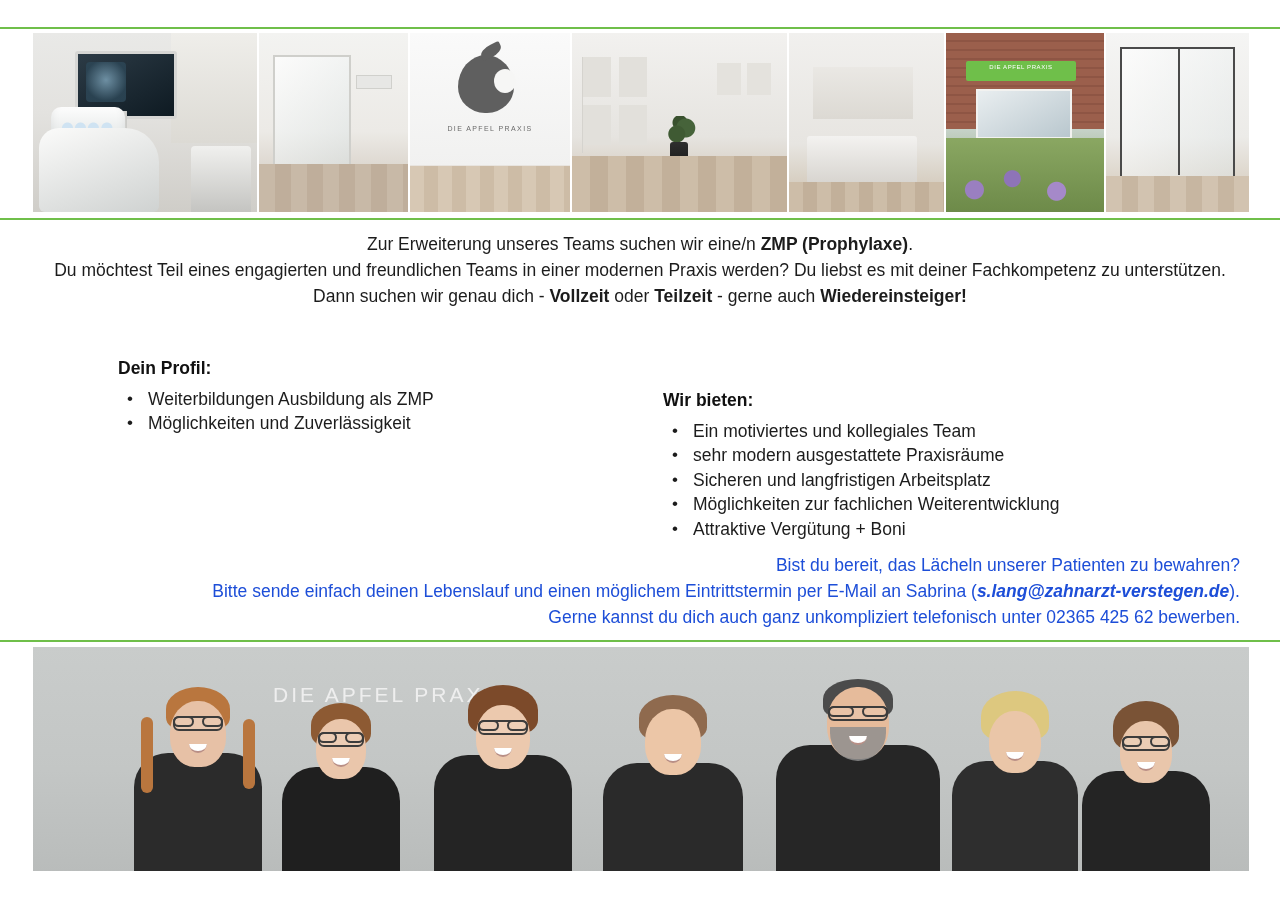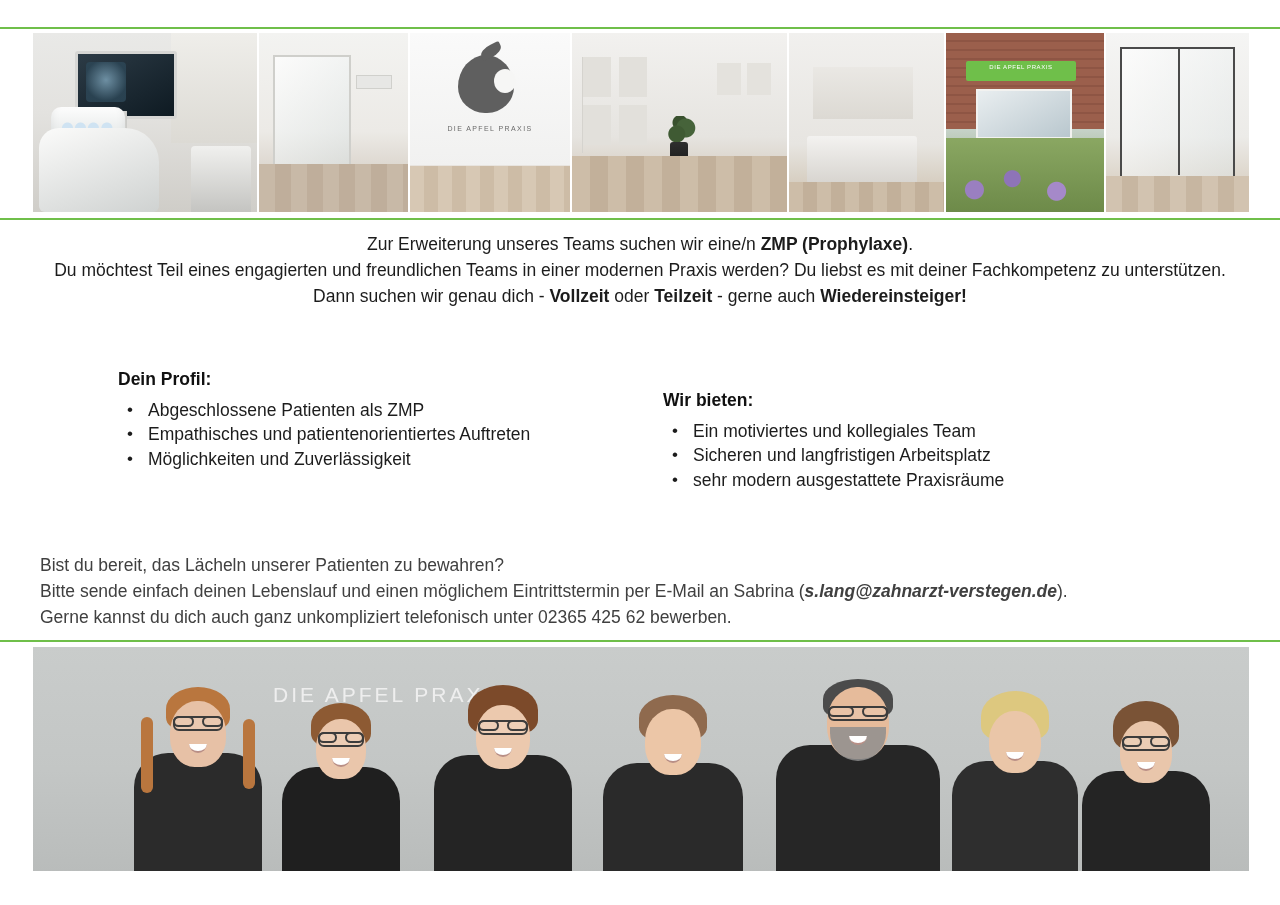--- a/index.html
+++ b/index.html
@@ -263,21 +263,21 @@
   .intro b { font-weight: 700; }
 
   
   .cols {
     position: absolute;
     top: 358px;
     left: 0;
     width: 1280px;
     display: flex;
   }
-  .col-left  { width: 545px; margin-left: 118px; margin-top: 11px; }
+  .col-left  { width: 545px; margin-left: 118px; }
   .col-right { width: 560px; margin-left: 0px; margin-top: 32px; }
   .col h3 {
     margin: 0 0 8px 0;
     font-size: 17.5px;
     font-weight: 700;
     color: #111;
   }
   .col ul {
     margin: 0;
     padding: 0;
@@ -298,24 +298,24 @@
     font-size: 17px;
     color: #1c1c1c;
   }
 
   
   .closing {
     position: absolute;
     left: 40px;
     top: 552px;
     width: 1200px;
-    text-align: left;
+    text-align: right;
     font-size: 17.5px;
     line-height: 26px;
-    color: #404040;
+    color: #1d4ed8;
   }
   .closing .mail {
     font-weight: 700;
     font-style: italic;
   }
 
   
   .team-photo {
     position: absolute;
     left: 33px;
@@ -497,32 +497,33 @@
   <div class="intro">
     <span>Zur Erweiterung unseres Teams suchen wir eine/n </span><b>ZMP (Prophylaxe)</b><span>.</span><br>
     <span>Du möchtest Teil eines engagierten und freundlichen Teams in einer modernen Praxis werden? Du liebst es mit deiner Fachkompetenz zu unterstützen. Dann suchen wir genau dich - </span><b>Vollzeit</b><span> oder </span><b>Teilzeit</b><span> - gerne auch </span><b>Wiedereinsteiger!</b>
   </div>
 
   <div class="cols">
 
     <div class="col col-left">
       <h3>Dein Profil:</h3>
       <ul>
-        <li>Abgeschlossene Patienten als ZMP</li>
-        <li>Empathisches und patientenorientiertes Auftreten</li>
+        <li>Weiterbildungen Ausbildung als ZMP</li>
         <li>Möglichkeiten und Zuverlässigkeit</li>
       </ul>
     </div>
 
     <div class="col col-right">
       <h3>Wir bieten:</h3>
       <ul>
         <li>Ein motiviertes und kollegiales Team</li>
+        <li>sehr modern ausgestattete Praxisräume</li>
         <li>Sicheren und langfristigen Arbeitsplatz</li>
-        <li>sehr modern ausgestattete Praxisräume</li>
+        <li>Möglichkeiten zur fachlichen Weiterentwicklung</li>
+        <li>Attraktive Vergütung + Boni</li>
       </ul>
     </div>
 
   </div>
 
   <div class="closing">
     <span>Bist du bereit, das Lächeln unserer Patienten zu bewahren?</span><br>
     <span>Bitte sende einfach deinen Lebenslauf und einen möglichem Eintrittstermin per E-Mail an Sabrina (</span><span class="mail">s.lang@zahnarzt-verstegen.de</span><span>).</span><br>
     <span>Gerne kannst du dich auch ganz unkompliziert telefonisch unter 02365 425 62 bewerben.</span>
   </div>

